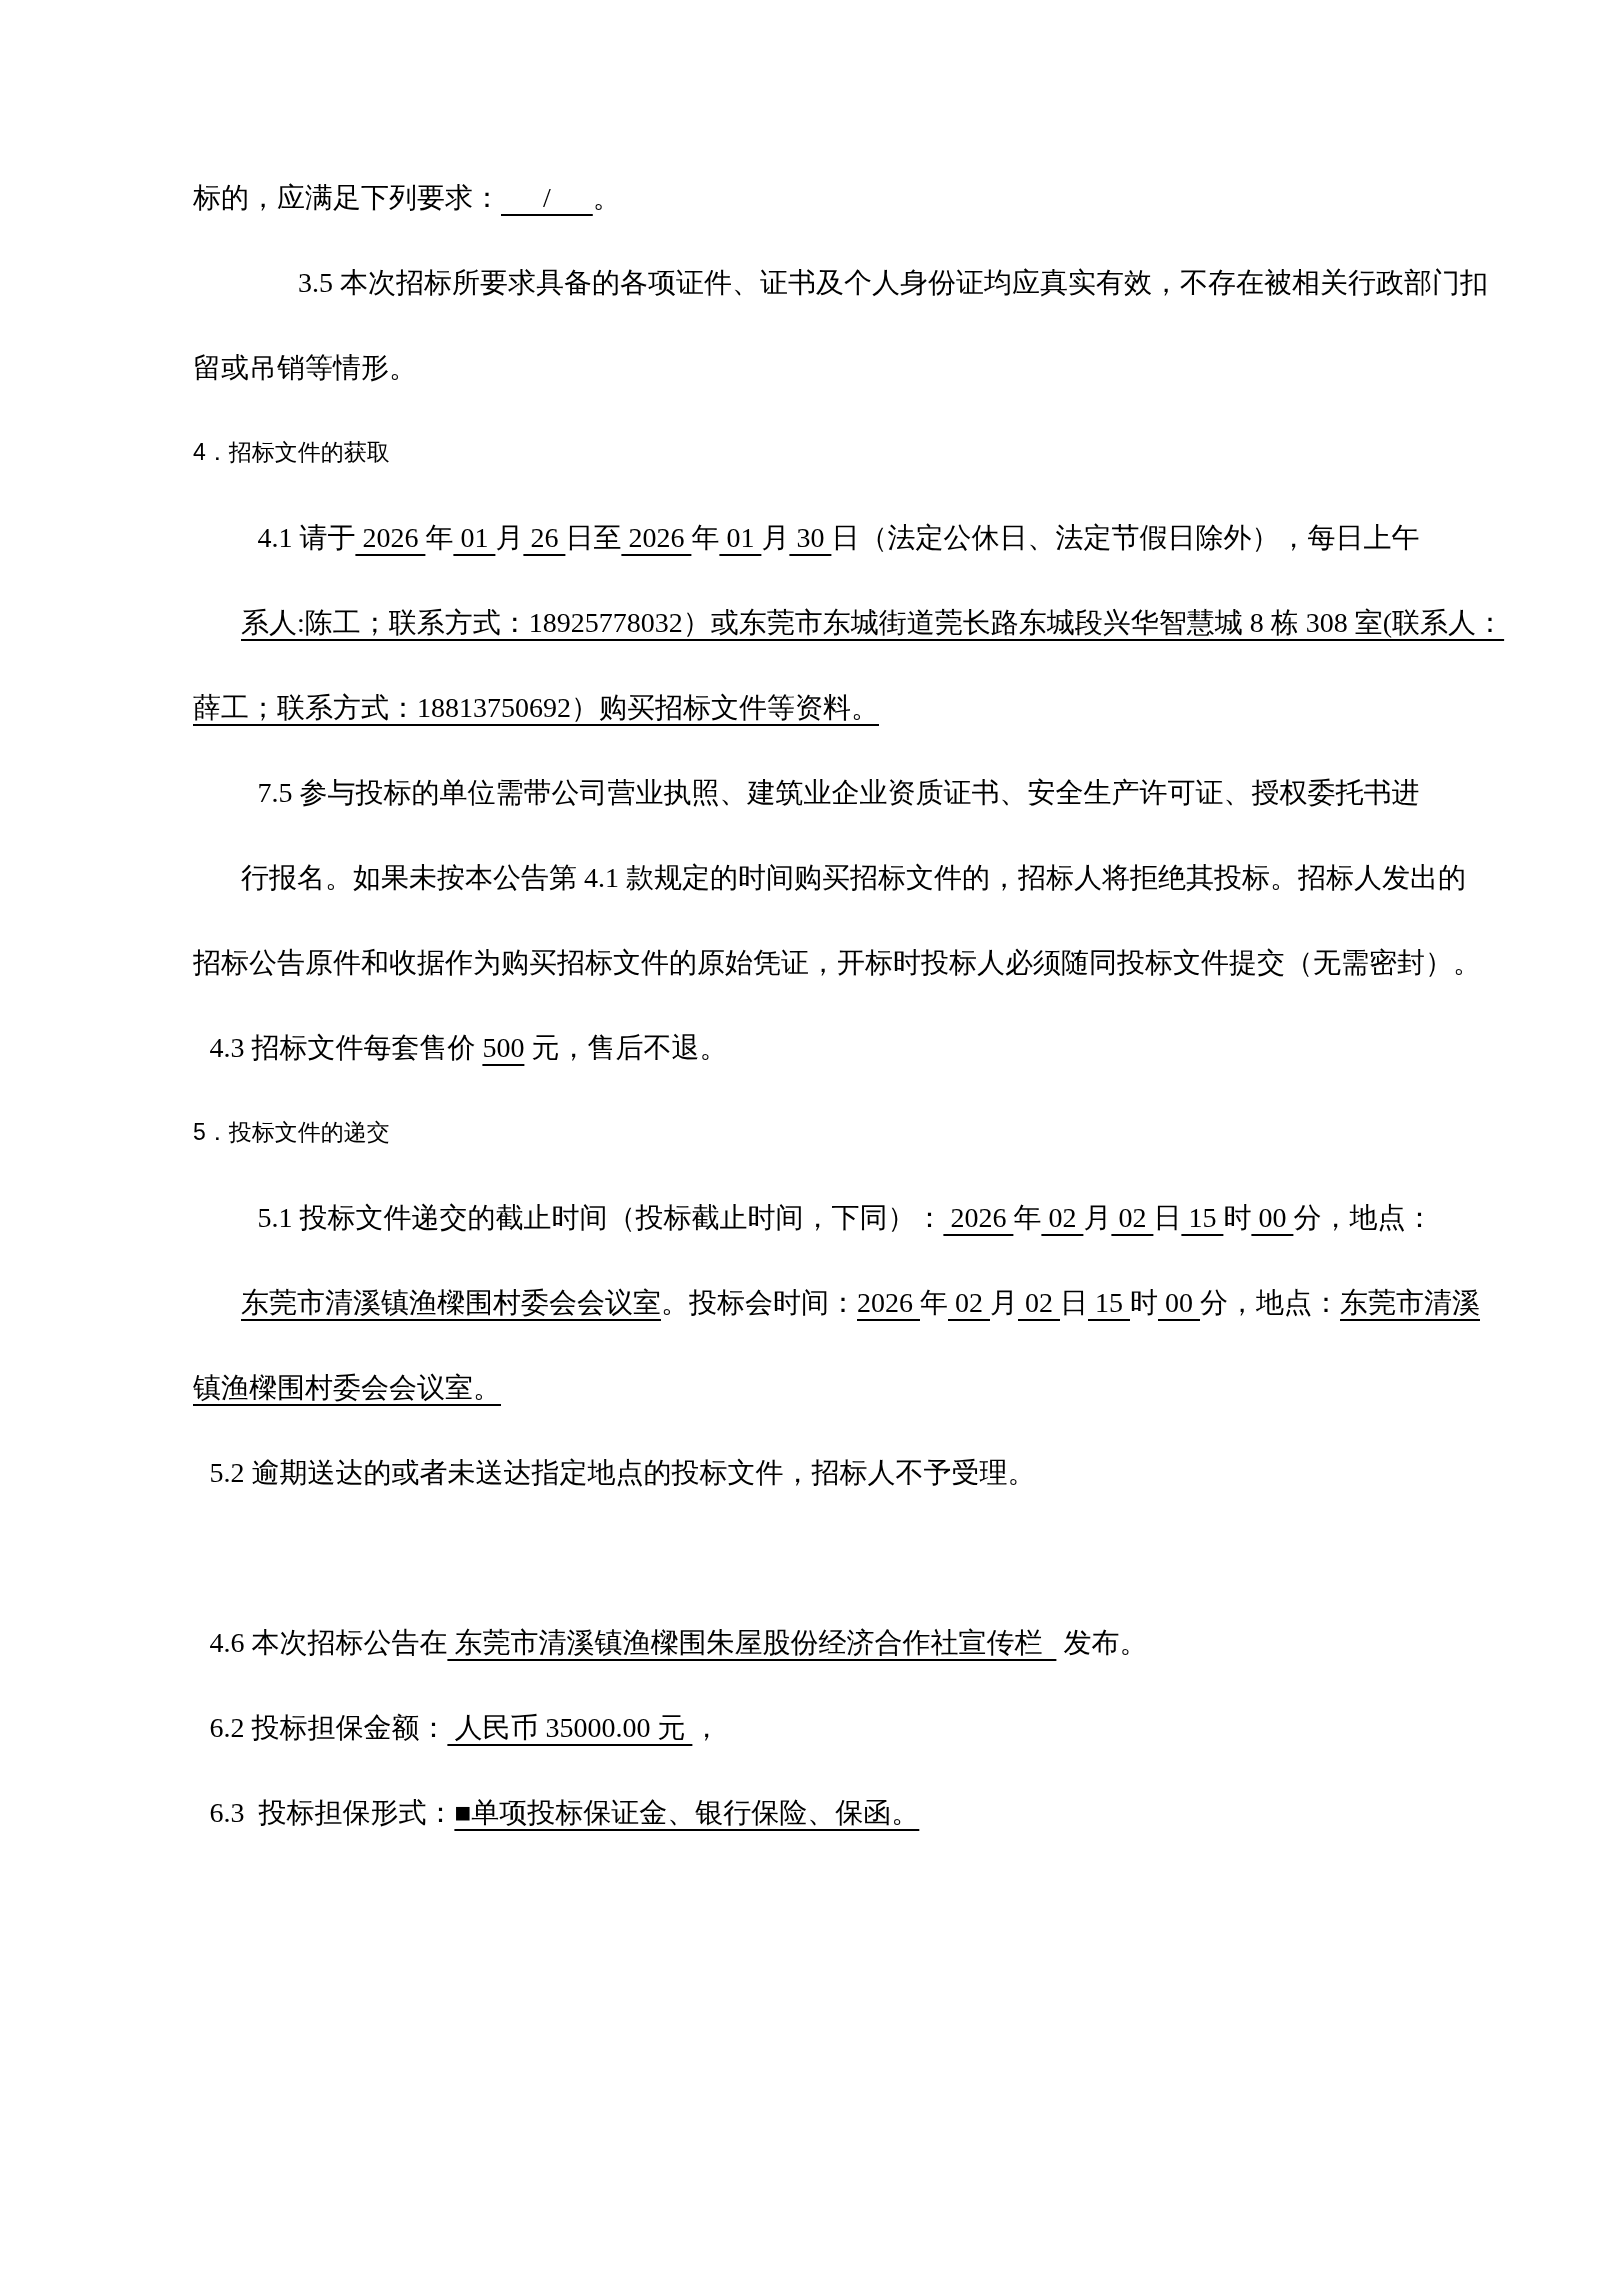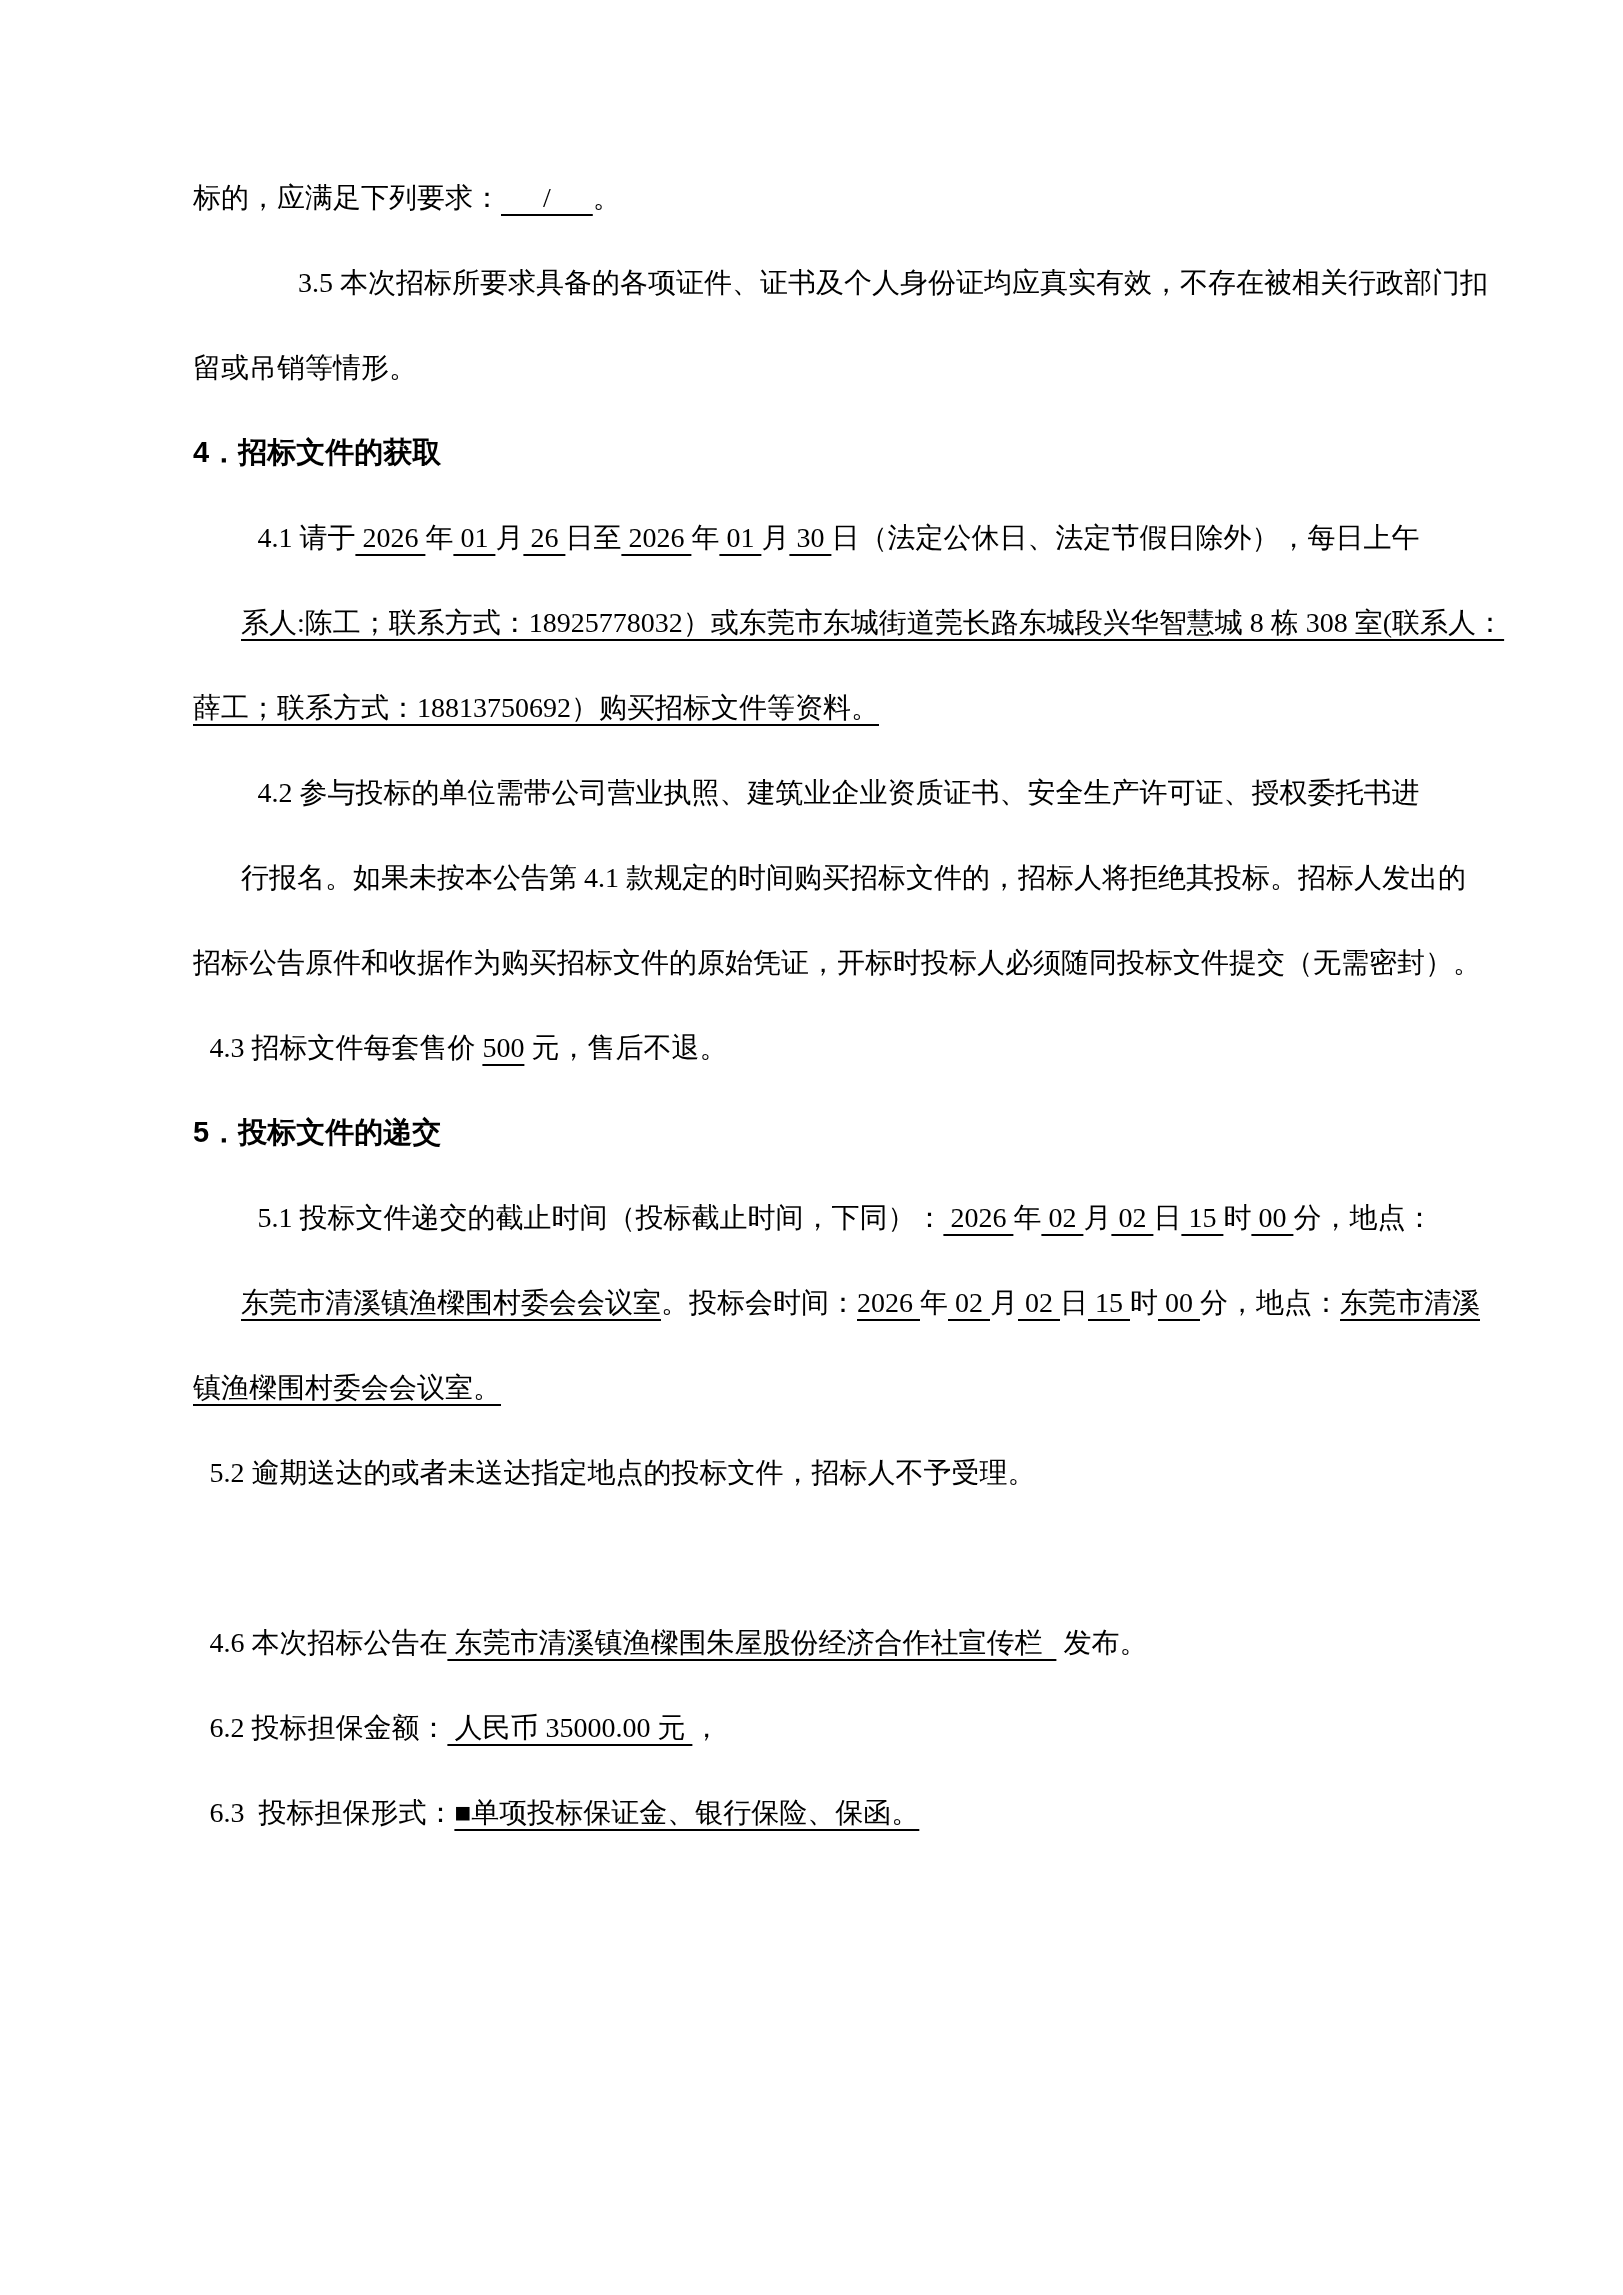--- a/index.html
+++ b/index.html
@@ -12,22 +12,22 @@
     color:#000000;
     font-family:"Liberation Serif","DejaVu Serif",serif;
     font-size:28px;
     line-height:85px;
   }
   .line{height:85px;line-height:85px;white-space:nowrap;overflow:visible;}
   .line.full{text-align:justify;text-align-last:justify;text-justify:inter-character;margin-left:48px;}
   .line.spacer{height:85px;}
   .heading{
     font-family:"Liberation Sans","DejaVu Sans",sans-serif;
-    font-weight:bold;
-    font-size:29px;
+    font-weight:normal;
+    font-size:23px;
   }
   .indent-sm{padding-left:16.4px;}
   .indent-lg{padding-left:57px;}
   .u{
     text-decoration:underline;
     text-decoration-thickness:2px;
     text-underline-offset:7.2px;
     text-decoration-color:#000000;
   }
 </style>
@@ -35,21 +35,21 @@
 <body>
 
 <div class="page">
     <div class="line"><span>标的，应满足下列要求：</span><span class="u">&nbsp;&nbsp;&nbsp;&nbsp;&nbsp;&nbsp;/&nbsp;&nbsp;&nbsp;&nbsp;&nbsp;&nbsp;</span><span>。</span></div>
     <div class="line full indent-lg"><span>3.5 本次招标所要求具备的各项证件、证书及个人身份证均应真实有效，不存在被相关行政部门扣</span></div>
     <div class="line"><span>留或吊销等情形。</span></div>
     <div class="line heading"><span>4．招标文件的获取</span></div>
     <div class="line full indent-sm"><span>4.1 请于</span><span class="u"> 2026 </span><span>年</span><span class="u"> 01 </span><span>月</span><span class="u"> 26 </span><span>日至</span><span class="u"> 2026 </span><span>年</span><span class="u"> 01 </span><span>月</span><span class="u"> 30 </span><span>日（法定公休日、法定节假日除外），每日上午</span></div>
     <div class="line full"><span class="u">系人:陈工；联系方式：18925778032）或东莞市东城街道莞长路东城段兴华智慧城 8 栋 308 室(联系人：</span></div>
     <div class="line"><span class="u">薛工；联系方式：18813750692）购买招标文件等资料。</span></div>
-    <div class="line full indent-sm"><span>4.2 参与投标的单位需带公司营业执照、建筑业企业资质证书、安全生产许可证、授权委托书进</span></div>
+    <div class="line full indent-sm"><span>7.5 参与投标的单位需带公司营业执照、建筑业企业资质证书、安全生产许可证、授权委托书进</span></div>
     <div class="line full"><span>行报名。如果未按本公告第 4.1 款规定的时间购买招标文件的，招标人将拒绝其投标。招标人发出的</span></div>
     <div class="line"><span>招标公告原件和收据作为购买招标文件的原始凭证，开标时投标人必须随同投标文件提交（无需密封）。</span></div>
     <div class="line indent-sm"><span>4.3 招标文件每套售价 </span><span class="u">500</span><span> 元，售后不退。</span></div>
     <div class="line heading"><span>5．投标文件的递交</span></div>
     <div class="line full indent-sm"><span>5.1 投标文件递交的截止时间（投标截止时间，下同）：</span><span class="u"> 2026 </span><span>年</span><span class="u"> 02 </span><span>月</span><span class="u"> 02 </span><span>日</span><span class="u"> 15 </span><span>时</span><span class="u"> 00 </span><span>分，地点：</span></div>
     <div class="line full"><span class="u">东莞市清溪镇渔樑围村委会会议室</span><span>。投标会时间：</span><span class="u">2026 </span><span>年</span><span class="u"> 02 </span><span>月</span><span class="u"> 02 </span><span>日</span><span class="u"> 15 </span><span>时</span><span class="u"> 00 </span><span>分，地点：</span><span class="u">东莞市清溪</span></div>
     <div class="line"><span class="u">镇渔樑围村委会会议室。</span></div>
     <div class="line indent-sm"><span>5.2 逾期送达的或者未送达指定地点的投标文件，招标人不予受理。</span></div>
     <div class="line spacer"></div>
     <div class="line indent-sm"><span>4.6 本次招标公告在</span><span class="u"> 东莞市清溪镇渔樑围朱屋股份经济合作社宣传栏&nbsp;&nbsp;</span><span>&nbsp;发布。</span></div>

